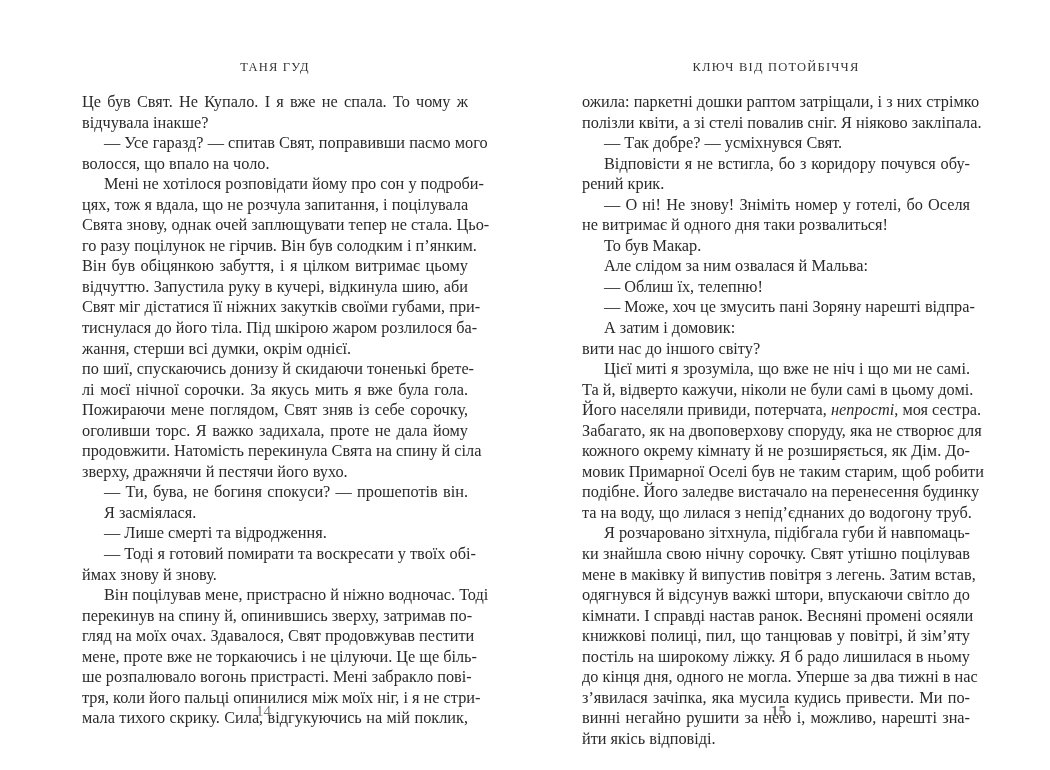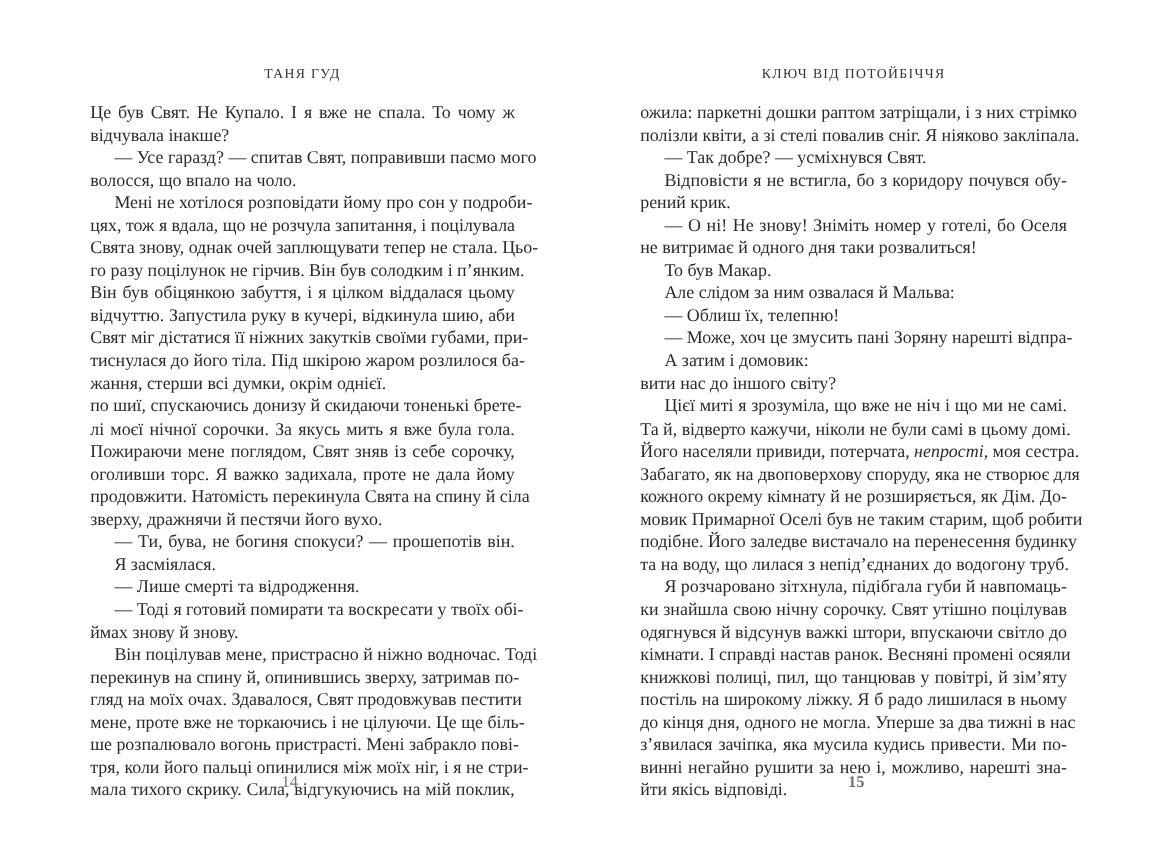--- a/index.html
+++ b/index.html
@@ -75,21 +75,21 @@
   <div class="running-head">ТАНЯ ГУД</div>
   <div class="text-block">
       <span class="line">Це був Свят. Не Купало. І я вже не спала. То чому ж</span>
       <span class="line last">відчувала інакше?</span>
       <span class="line indent">— Усе гаразд? — спитав Свят, поправивши пасмо мого</span>
       <span class="line last">волосся, що впало на чоло.</span>
       <span class="line indent">Мені не хотілося розповідати йому про сон у подроби-</span>
       <span class="line">цях, тож я вдала, що не розчула запитання, і поцілувала</span>
       <span class="line">Свята знову, однак очей заплющувати тепер не стала. Цьо-</span>
       <span class="line">го разу поцілунок не гірчив. Він був солодким і п’янким.</span>
-      <span class="line">Він був обіцянкою забуття, і я цілком віддалася цьому</span>
+      <span class="line">Він був обіцянкою забуття, і я цілком витримає цьому</span>
       <span class="line">відчуттю. Запустила руку в кучері, відкинула шию, аби</span>
       <span class="line">Свят міг дістатися її ніжних закутків своїми губами, при-</span>
       <span class="line">тиснулася до його тіла. Під шкірою жаром розлилося ба-</span>
       <span class="line last">жання, стерши всі думки, окрім однієї.</span>
       <span class="line">по шиї, спускаючись донизу й скидаючи тоненькі брете-</span>
       <span class="line">лі моєї нічної сорочки. За якусь мить я вже була гола.</span>
       <span class="line">Пожираючи мене поглядом, Свят зняв із себе сорочку,</span>
       <span class="line">оголивши торс. Я важко задихала, проте не дала йому</span>
       <span class="line">продовжити. Натомість перекинула Свята на спину й сіла</span>
       <span class="line last">зверху, дражнячи й пестячи його вухо.</span>
@@ -128,20 +128,21 @@
       <span class="line indent">Цієї миті я зрозуміла, що вже не ніч і що ми не самі.</span>
       <span class="line">Та й, відверто кажучи, ніколи не були самі в цьому домі.</span>
       <span class="line"><span>Його населяли привиди, потерчата, </span><em>непрості</em><span>, моя сестра.</span></span>
       <span class="line">Забагато, як на двоповерхову споруду, яка не створює для</span>
       <span class="line">кожного окрему кімнату й не розширяється, як Дім. До-</span>
       <span class="line">мовик Примарної Оселі був не таким старим, щоб робити</span>
       <span class="line">подібне. Його заледве вистачало на перенесення будинку</span>
       <span class="line">та на воду, що лилася з непід’єднаних до водогону труб.</span>
       <span class="line indent">Я розчаровано зітхнула, підібгала губи й навпомаць-</span>
       <span class="line">ки знайшла свою нічну сорочку. Свят утішно поцілував</span>
+      <span class="line">мене в маківку й випустив повітря з легень. Затим встав,</span>
       <span class="line">одягнувся й відсунув важкі штори, впускаючи світло до</span>
       <span class="line">кімнати. І справді настав ранок. Весняні промені осяяли</span>
       <span class="line">книжкові полиці, пил, що танцював у повітрі, й зім’яту</span>
       <span class="line">постіль на широкому ліжку. Я б радо лишилася в ньому</span>
       <span class="line">до кінця дня, одного не могла. Уперше за два тижні в нас</span>
       <span class="line">з’явилася зачіпка, яка мусила кудись привести. Ми по-</span>
       <span class="line">винні негайно рушити за нею і, можливо, нарешті зна-</span>
       <span class="line last">йти якісь відповіді.</span>
     </div>
   <div class="page-number">15</div>

